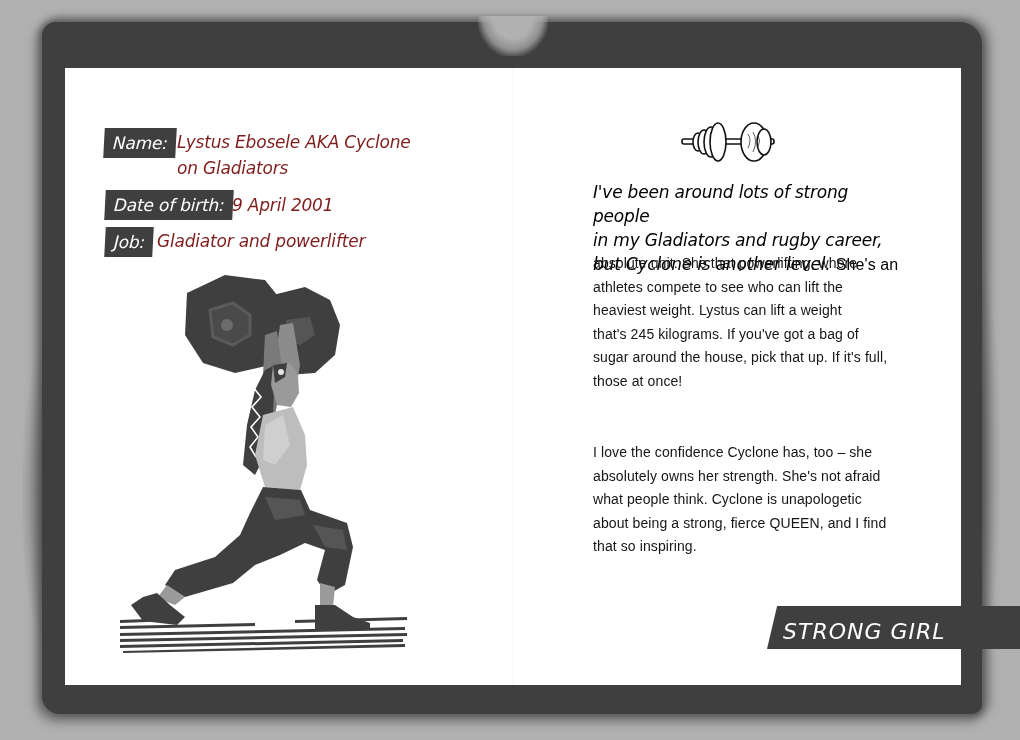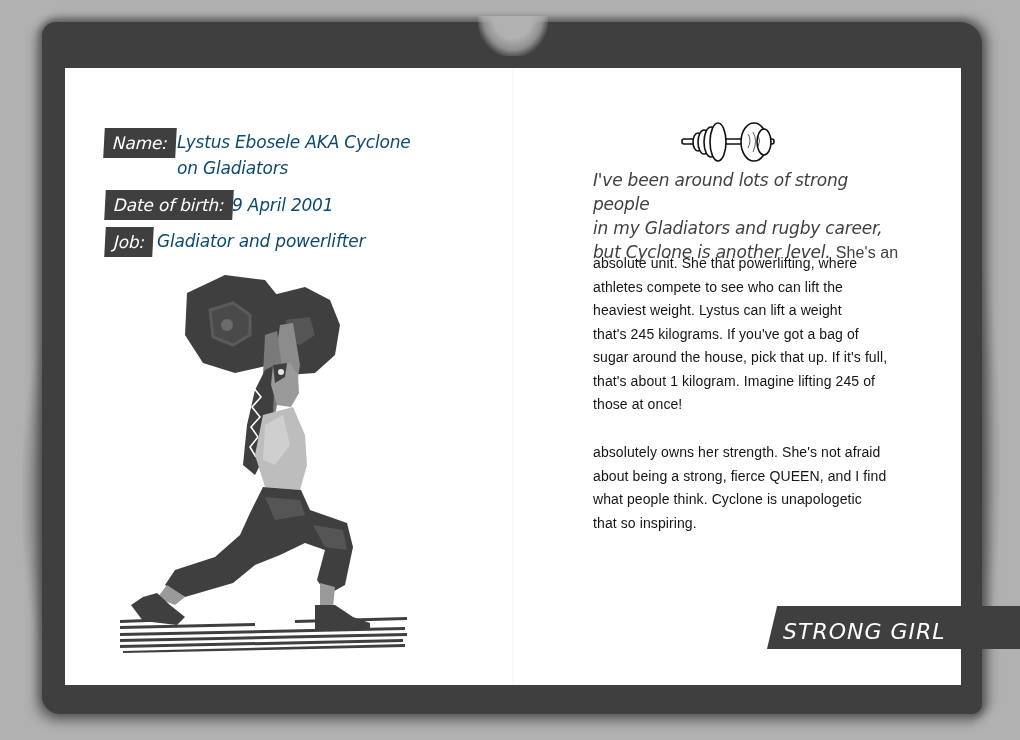--- a/index.html
+++ b/index.html
@@ -46,26 +46,26 @@
     letter-spacing:-0.2px;
   }
   .tag {
     position:absolute;
     background:#3f3f3f; color:#ffffff;
     font-size:17px; line-height:30px; height:30px;
     padding:0 8px 0 9px;
     transform:skewX(-3deg);
   }
   .field-value {
-    position:absolute; color:#0c4a6e;
+    position:absolute; color:#7f1d1d;
     font-size:17px; line-height:25px;
   }
   .intro {
-    position:absolute; left:593px; top:168px; width:310px;
-    font-size:17px; line-height:24px; color:#404040;
+    position:absolute; left:593px; top:180px; width:310px;
+    font-size:17px; line-height:24px; color:#000000;
   }
   .body-text {
     font-family:"Liberation Sans", sans-serif; font-style:normal;
     font-size:16px; letter-spacing:0.1px;
   }
   .para {
     position:absolute; left:593px; width:310px;
     font-size:14px; line-height:23.5px; color:#151515;
     letter-spacing:0.1px;
   }
@@ -166,25 +166,25 @@
   <div>in my Gladiators and rugby career,</div>
   <div><span>but Cyclone is another level.</span> <span class="body-text">She's an</span></div>
 </div>
 
 <div class="para" style="top:252px;">
   <div>absolute unit. She that powerlifting, where</div>
   <div>athletes compete to see who can lift the</div>
   <div>heaviest weight. Lystus can lift a weight</div>
   <div>that's 245 kilograms. If you've got a bag of</div>
   <div>sugar around the house, pick that up. If it's full,</div>
-  <div>that's about 1 kilogram. Imagine lifting 245 of</div>
   <div>those at once!</div>
 </div>
 
 <div class="para" style="top:441px;">
+  <div>I love the confidence Cyclone has, too – she</div>
   <div>absolutely owns her strength. She's not afraid</div>
+  <div>what people think. Cyclone is unapologetic</div>
   <div>about being a strong, fierce QUEEN, and I find</div>
-  <div>what people think. Cyclone is unapologetic</div>
   <div>that so inspiring.</div>
 </div>
 
 <div class="banner"></div>
 <div class="banner-text hand">STRONG GIRL VIBES</div>
 
 </body></html>

